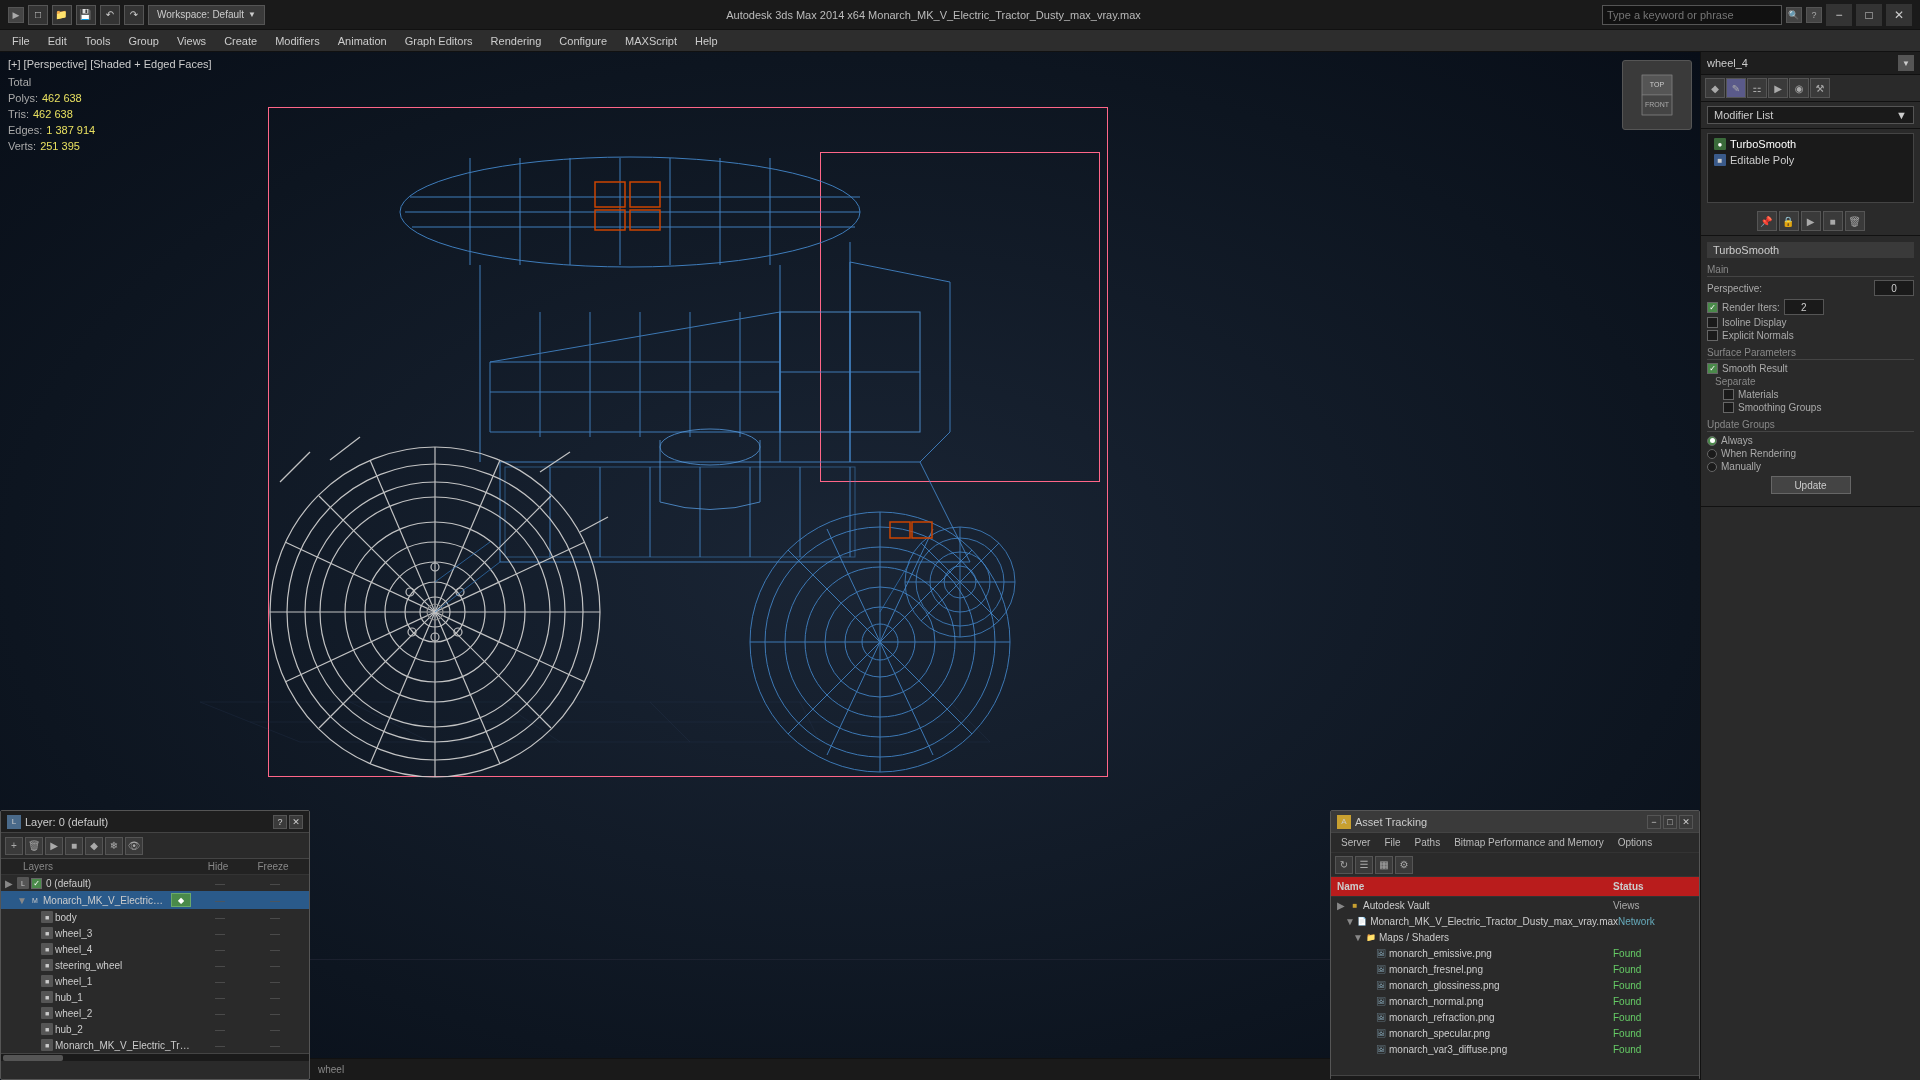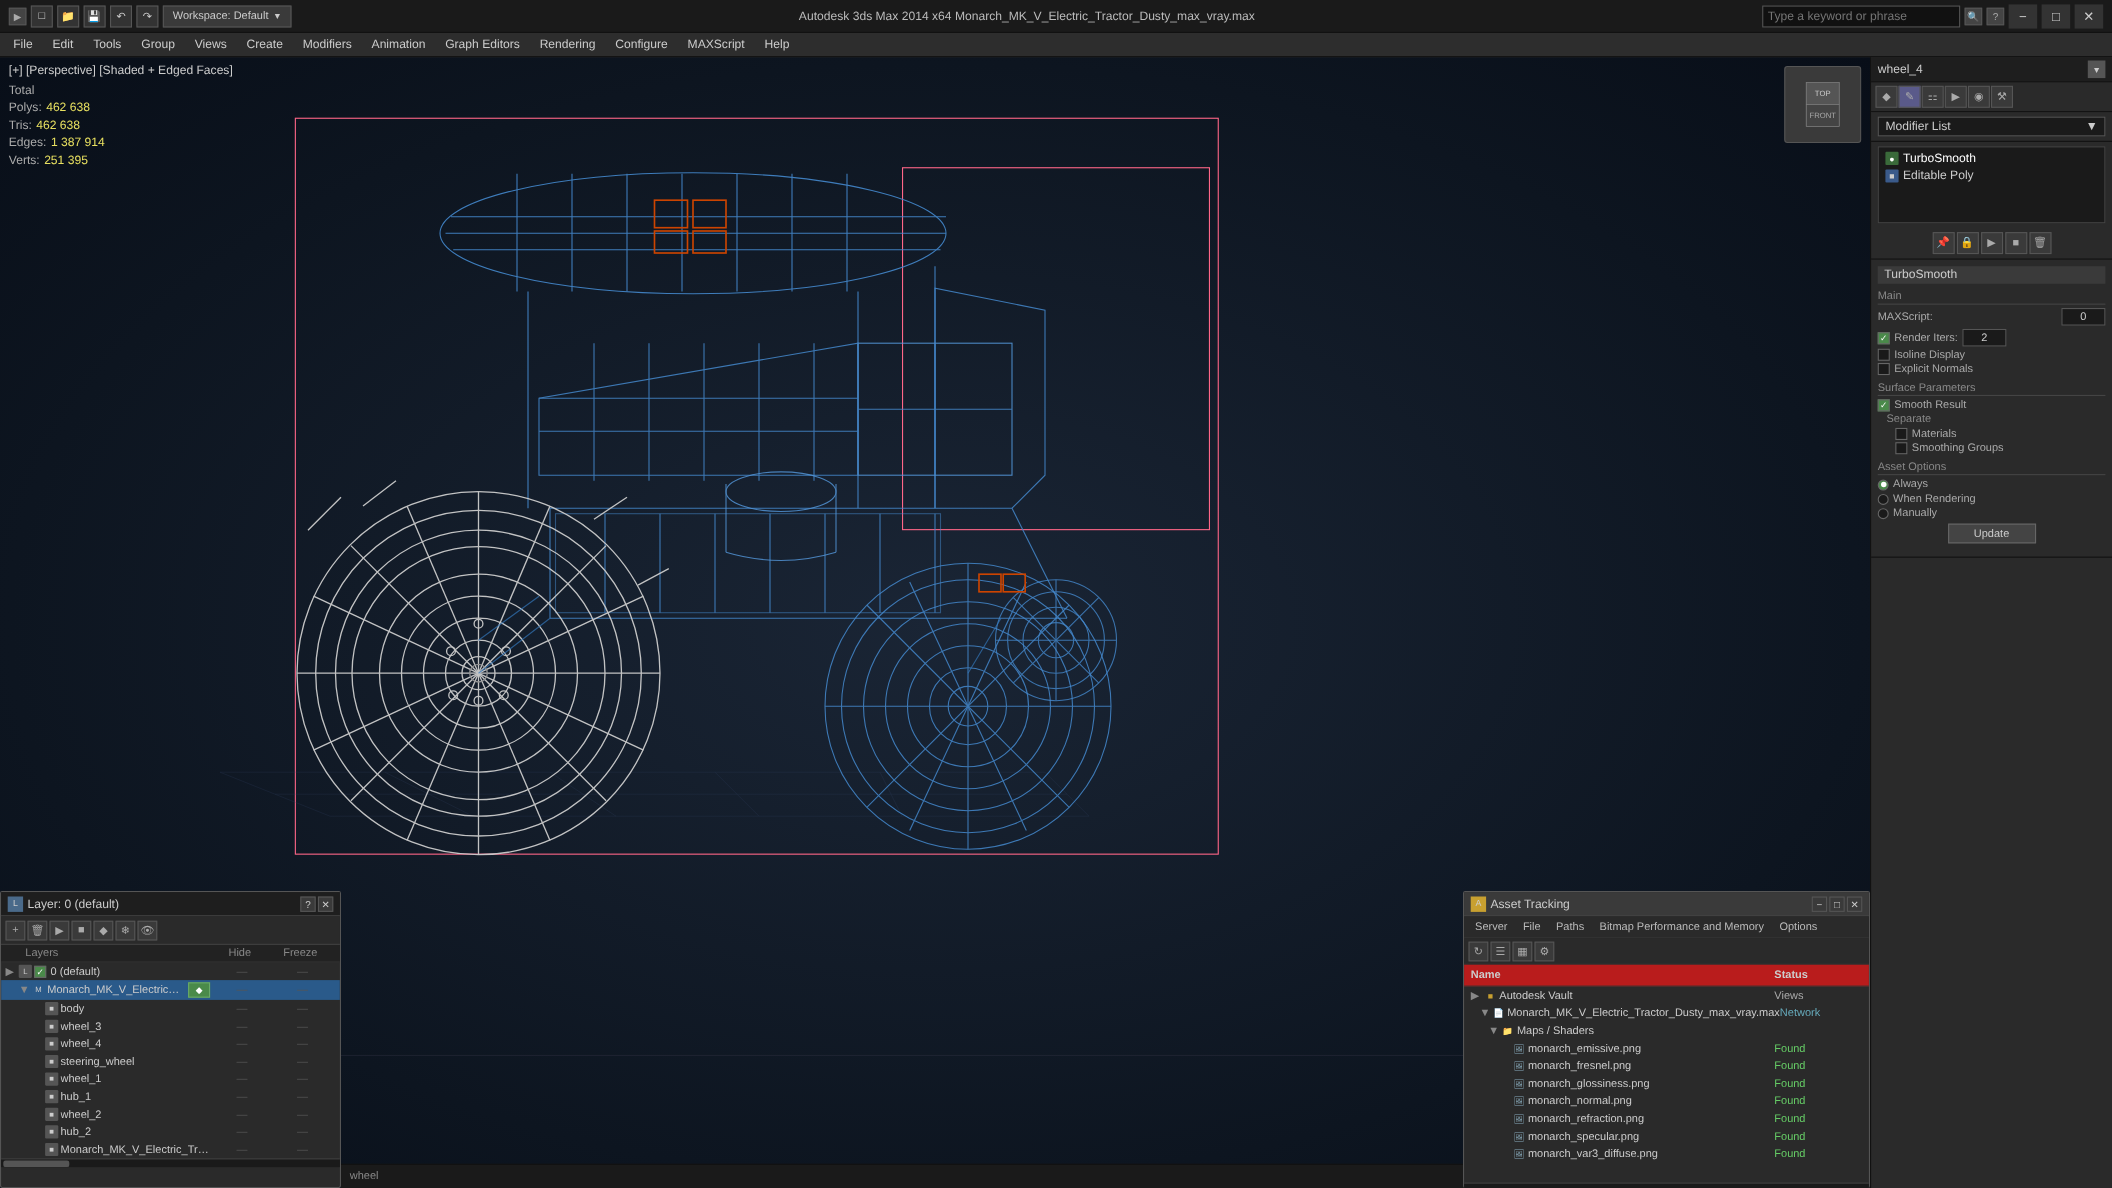--- a/index.html
+++ b/index.html
@@ -390,21 +390,21 @@
       <div class="ico">🗑</div>
     </div>
 
     <div id="turbosmooth-panel">
       <div class="panel-title">TurboSmooth</div>
 
       <div class="param-group">
         <div class="param-group-title">Main</div>
 
         <div class="param-row">
-          <span class="param-label">MAXScript:</span>
+          <span class="param-label">Perspective:</span>
           <input type="text" class="param-input" value="0" style="">
         </div>
 
         <div class="check-row">
           <div class="check-box checked">✓</div>
           <span class="check-label">Render Iters:</span>
           <input type="text" class="param-input" value="2" style="">
         </div>
 
         <div class="check-row">
@@ -429,21 +429,21 @@
           <div class="check-box"></div>
           <span class="check-label">Materials</span>
         </div>
         <div class="check-row" style="padding-left:16px">
           <div class="check-box"></div>
           <span class="check-label">Smoothing Groups</span>
         </div>
       </div>
 
       <div class="param-group">
-        <div class="param-group-title">Asset Options</div>
+        <div class="param-group-title">Update Groups</div>
         <div class="radio-row">
           <div class="radio-btn selected">
               <div class="radio-dot"></div>
             </div>
           <span class="radio-label">Always</span>
         </div>
         <div class="radio-row">
           <div class="radio-btn"></div>
           <span class="radio-label">When Rendering</span>
         </div>

